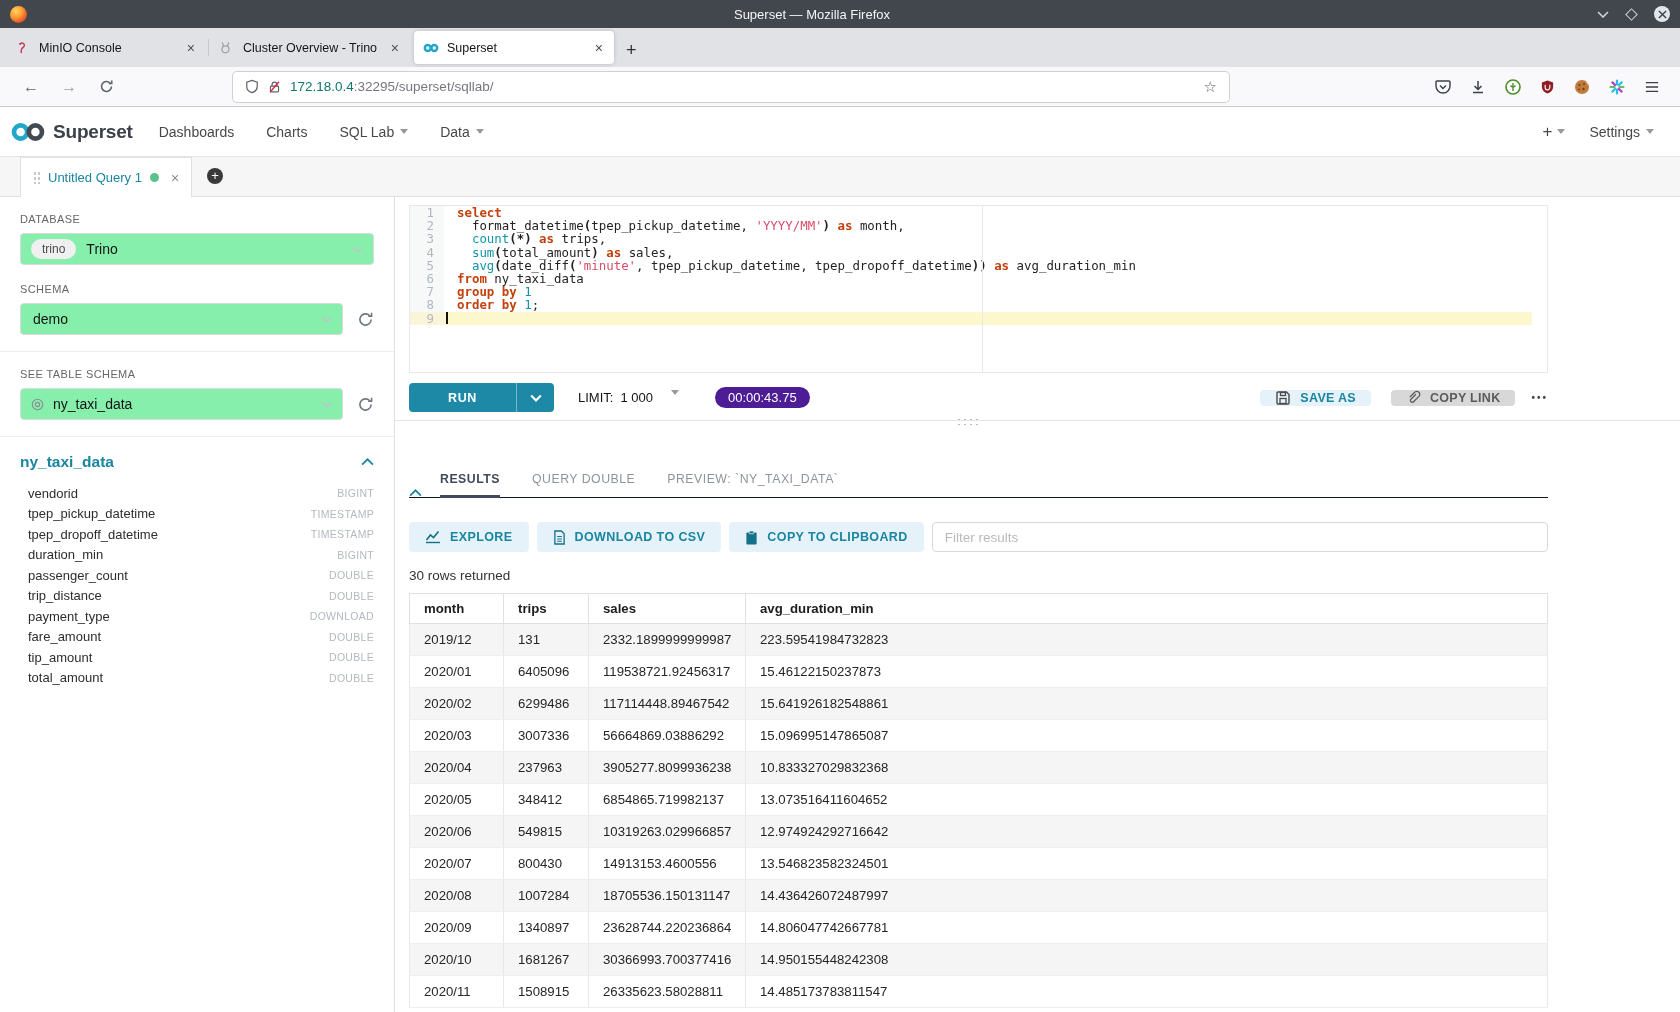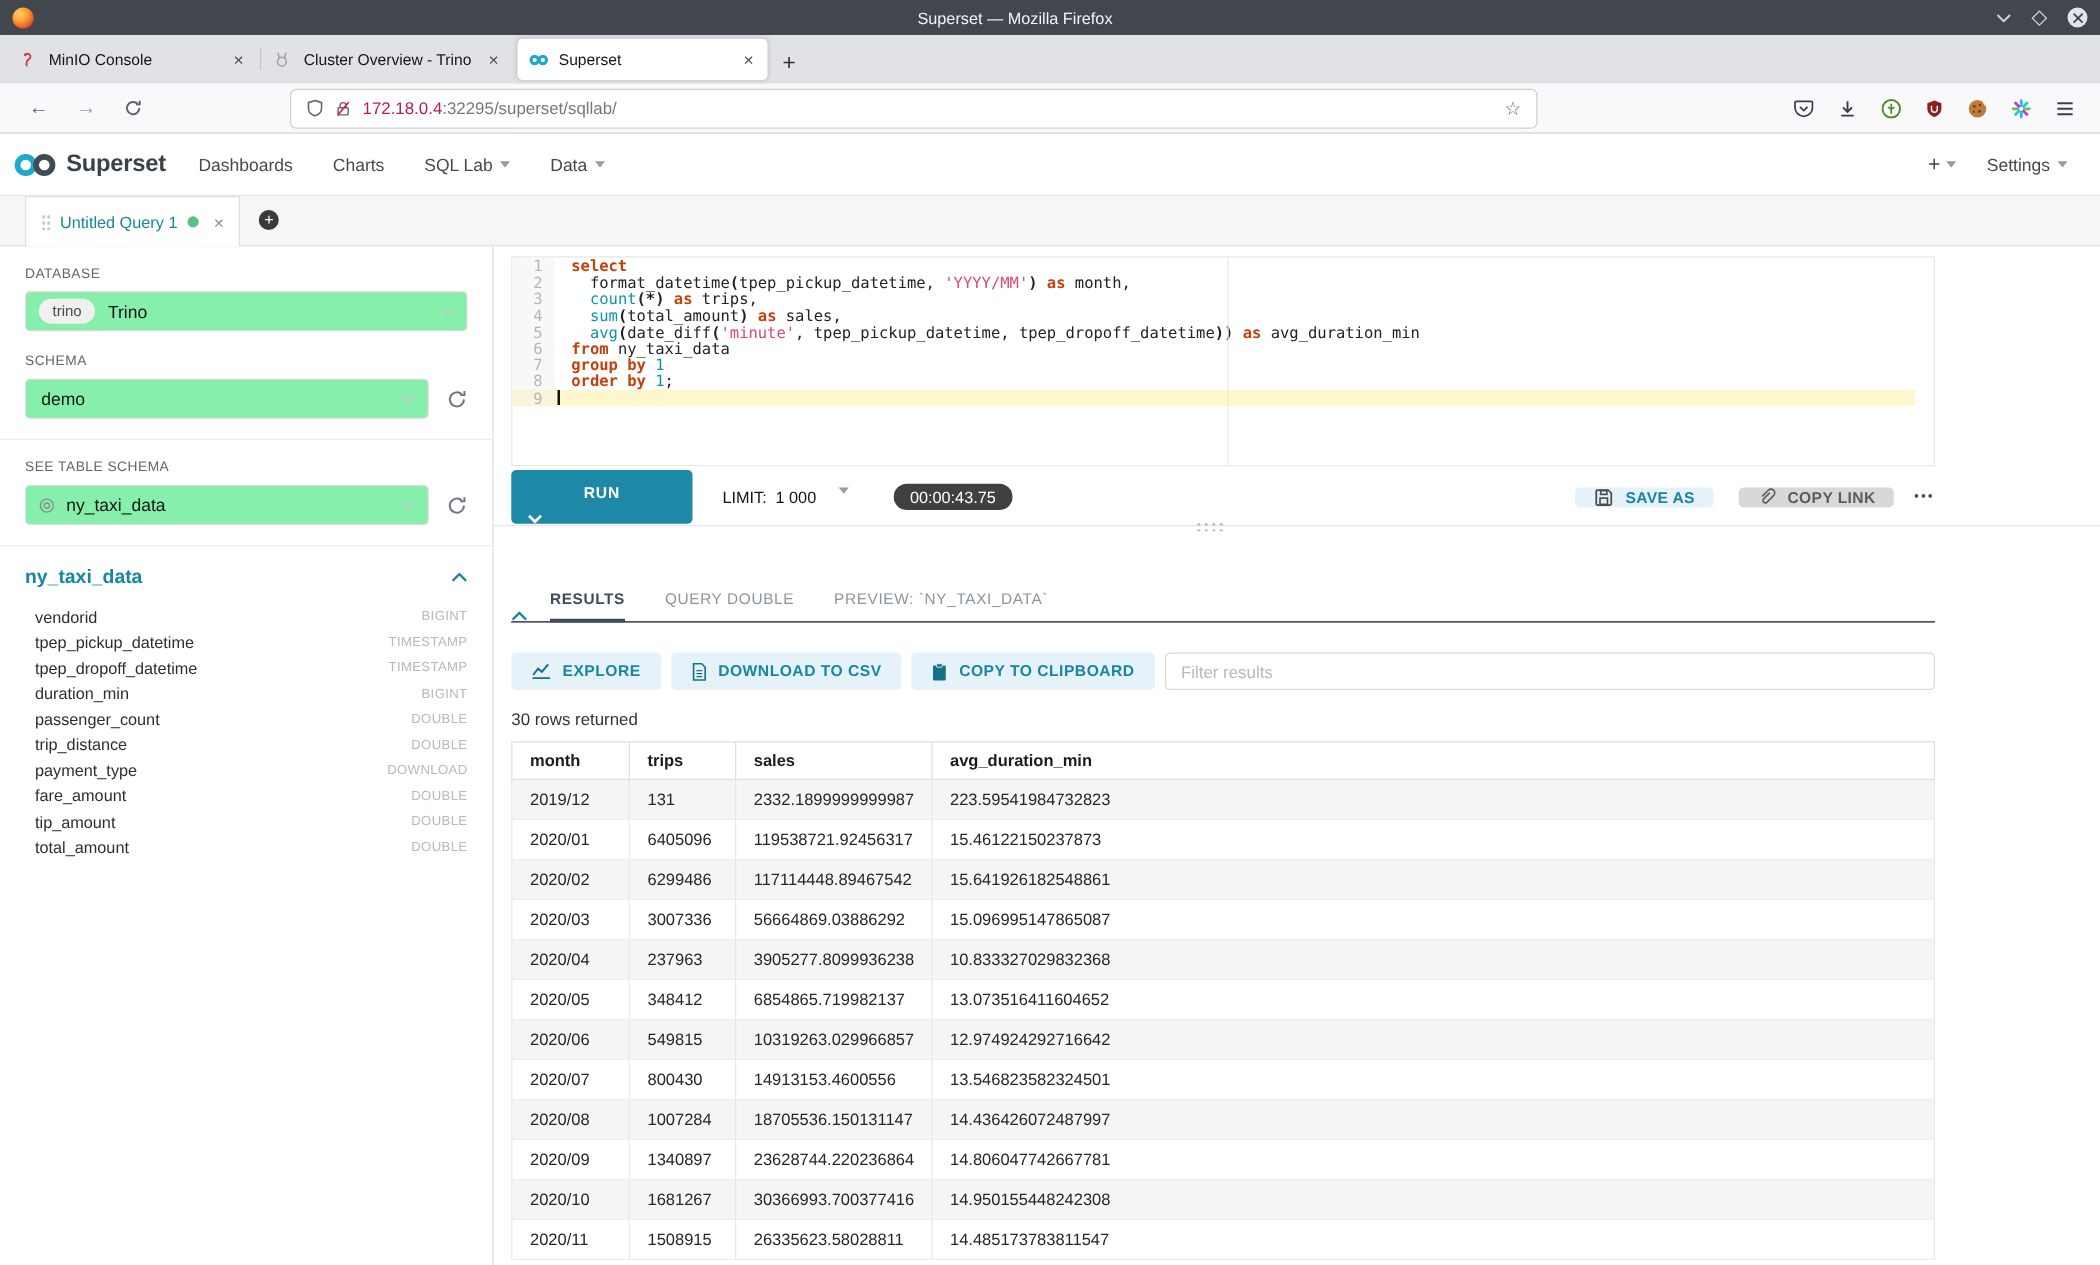--- a/index.html
+++ b/index.html
@@ -29,21 +29,21 @@
   .btab-close { color:#4a4f57; font-size:14px; padding:0 2px; }
   .newtab-btn { font-size:18px; color:#2c3038; padding:0 12px 6px 12px; }
 
   
   .urlrow { height:40px; background:#f9f9fb; border-bottom:1px solid #ccc; display:flex; align-items:center; padding:0 12px; }
   .nav-btn { font-size:16px; color:#5f6368; padding:0 11px; }
   .nav-btn.fwd { color:#9aa0a6; }
   .url-spacer { width:108px; }
   .urlbar { width:996px; height:30px; background:#fff; border-radius:4px; box-shadow:0 0 0 1px #d0d0d4;
     display:flex; align-items:center; gap:9px; padding:0 12px; font-size:13.5px; }
-  .url-host { color:#be185d; }
+  .url-host { color:#0f766e; }
   .url-rest { color:#74777d; }
   .url-star { margin-left:auto; color:#5f6368; font-size:15px; }
   .actions { display:flex; align-items:center; gap:19px; margin-left:auto; padding-right:8px; }
   .act-icon { display:flex; }
 
   
   .navbar { height:50px; background:#fff; border-bottom:1px solid #e4e4e4; display:flex; align-items:center; padding:0 14px 0 10px; }
   .brand { display:flex; align-items:center; gap:7px; }
   .brand-text { font-size:19px; font-weight:bold; color:#3b4148; letter-spacing:-0.2px; }
   .nav-menu { display:flex; align-items:center; margin-left:26px; }
@@ -99,28 +99,28 @@
   .code-line.active .gutter { background:#faf5d8; }
   .tok-kw { font-weight:bold; color:#c2410c; }
   .tok-b  { font-weight:bold; color:#1f1f1f; }
   .tok-fn { color:#0d95a8;text-align:center; }
   .tok-num{ color:#0d95a8; }
   .tok-str{ color:#d94c6a; }
   .cursor { position:absolute; left:2px; top:0.5px; width:1.5px; height:12px; background:#111; }
 
   
   .run-row { margin-top:8px; height:33px; display:flex; align-items:center; }
-  .run-btn { display:flex; width:145px; height:43px; background:#1e89a6; border-radius:4px; overflow:hidden;flex-direction:column; }
+  .run-btn { display:flex; width:145px; height:29px; background:#1e89a6; border-radius:4px; overflow:hidden; }
   .run-main { flex:1; color:#fff; font-size:12.5px; font-weight:bold; letter-spacing:.6px; display:flex; align-items:center; justify-content:center; }
   .run-sep { width:1px; background:rgba(255,255,255,.4); margin:0; }
   .run-caret { width:37px; display:flex; align-items:center; justify-content:center; color:#fff; }
   .limit { margin-left:24px; font-size:13px; color:#141414; display:flex; align-items:flex-start; }
   .limit-val { margin-left:7px; }
   .limit-caret { margin-left:18px; }
-  .timer { margin-left:36px; background:#404040; color:#fff; font-size:13px; border-radius:12px; padding:3px 13px; }
+  .timer { margin-left:36px; background:#4c1d95; color:#fff; font-size:13px; border-radius:12px; padding:3px 13px; }
   .run-right { margin-left:auto; display:flex; align-items:center; }
   .btn { height:16px; border-radius:4px; display:flex; align-items:center; gap:9px; padding:0 15px;
     font-size:12.5px; font-weight:bold; letter-spacing:.3px; }
   .btn-light { background:#e5f2f9; color:#1985a0; }
   .btn-gray { background:#d8d8d8; color:#5b5b5b; margin-left:20px; }
   .more-dots { margin-left:16px; color:#4a4a4a; font-size:10px; letter-spacing:2px; font-weight:bold; }
 
   
   .pane-div { position:relative; margin:6px -132px 0 -14px; height:10px; border-top:1px solid #e6e6e6; }
   .pane-handle { position:absolute; left:560px; top:-5px; width:26px; height:9px;

